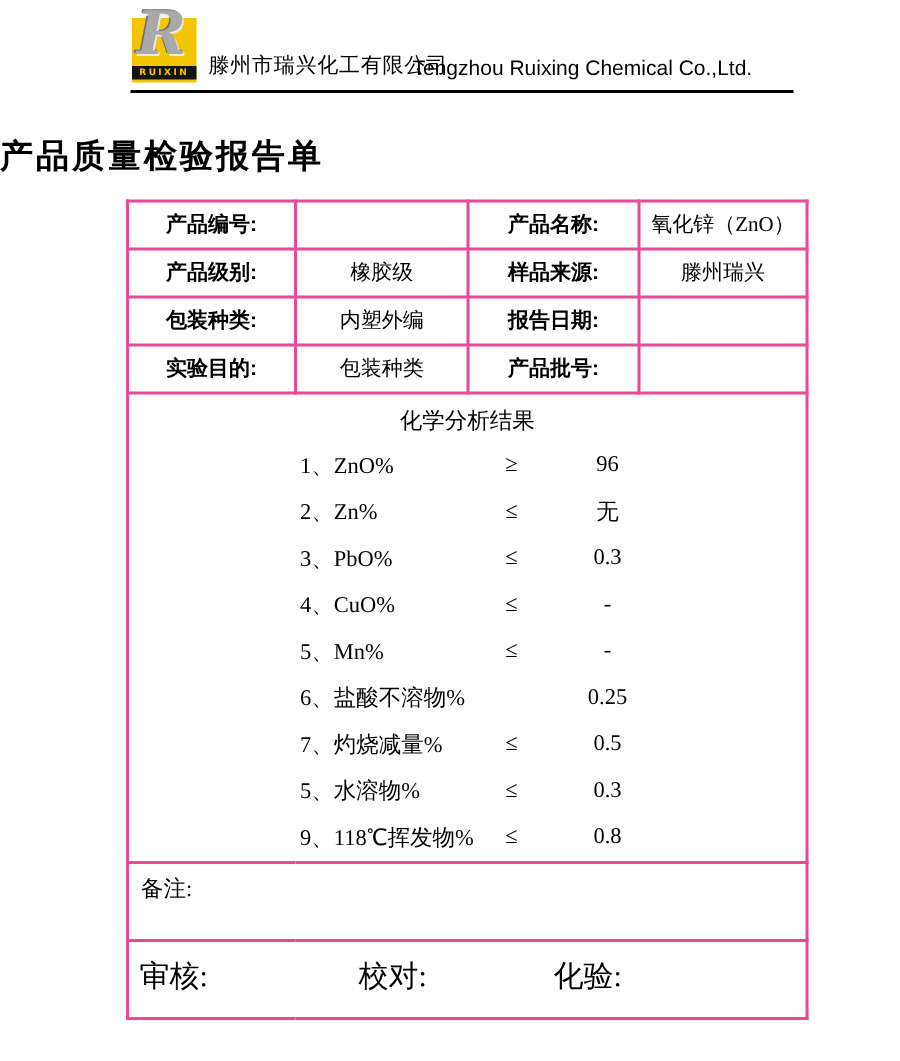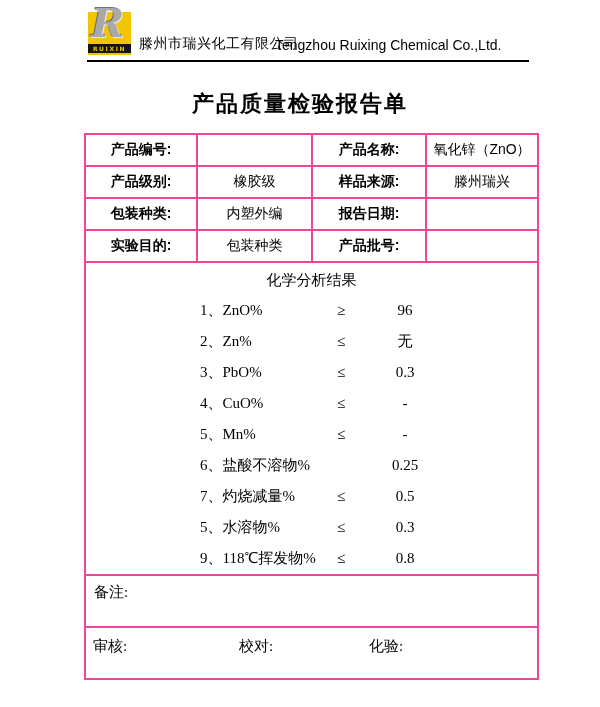--- a/index.html
+++ b/index.html
@@ -35,57 +35,57 @@
     position:absolute; left:52px; bottom:7px; font-size:14px; color:#000000;
     font-family:"Liberation Serif", serif; letter-spacing:0.5px; white-space:nowrap;
   }
   .company-en {
     position:absolute; left:188px; bottom:7px; font-size:14px; font-weight:normal;
     font-family:"Liberation Sans", sans-serif; color:#000; white-space:nowrap;
   }
 
   
   .title {
-    position:absolute; left:0; top:89px; width:100%; text-align:center;
+    position:absolute; left:0; top:89px; width:100%; 
     font-family:"Liberation Sans", sans-serif; font-weight:bold;
     font-size:22px; letter-spacing:2px;
   }
 
   
   .report-table {
     position:absolute; left:84px; top:133px; width:453px;
     border-collapse:collapse; table-layout:fixed;
   }
   .report-table td { border:2px solid #ec4899; overflow:hidden; }
   tr.info-row { height:32px; }
   .info-label {
     font-family:"Liberation Sans", sans-serif; font-weight:bold;
     font-size:14px; text-align:center; white-space:nowrap;
   }
   .info-value {
-    font-family:Liberation Sans, sans-serif; font-size:14px;
+    font-family:Liberation Serif, serif; font-size:14px;
     text-align:center; white-space:nowrap;
   }
 
   .analysis-cell { height:312px; vertical-align:top; padding-top:8px; }
   .analysis-title { text-align:center; font-size:15px; height:24px; }
   .item-row {
     display:grid; grid-template-columns:114px 112px 58px 70px;
     height:31px; align-items:center; font-size:15px;
   }
   .item-name  { grid-column:2; white-space:nowrap; }
   .item-op    { grid-column:3; text-align:center; }
   .item-value { grid-column:4; text-align:center; }
 
   .notes-cell { height:52px; vertical-align:top; padding:7px 8px; font-size:15px; }
 
   .signoff-cell { height:52px; vertical-align:top; padding-top:9px; }
   .signoff-grid {
     display:grid; grid-template-columns:146px 130px auto;
-    padding-left:7px; font-size:15px;
+    padding-left:7px; font-size:20px;
   }
 </style>
 </head>
 <body>
 
 <div class="page">
 
   <div class="header">
     <div class="logo">
       <div class="logo-r">R</div>

